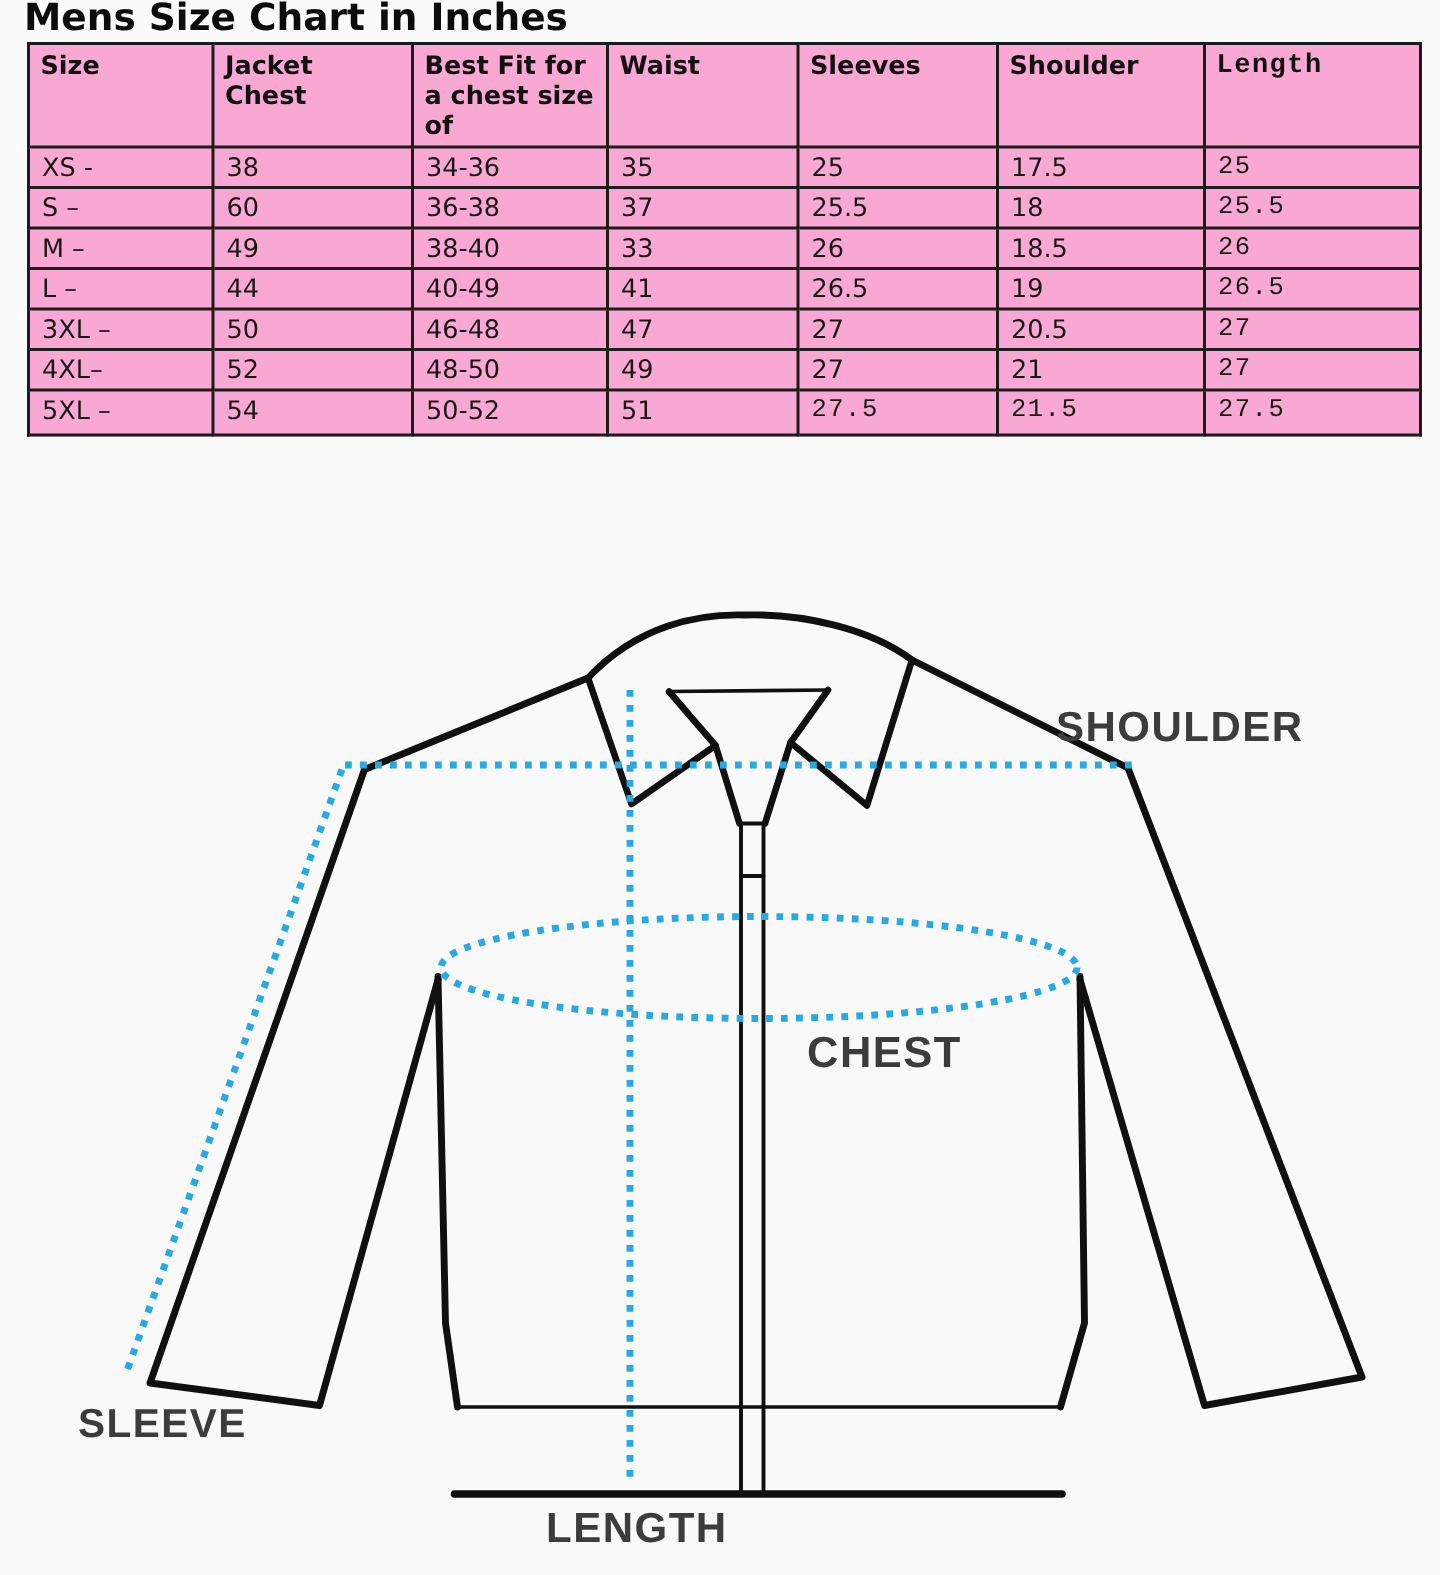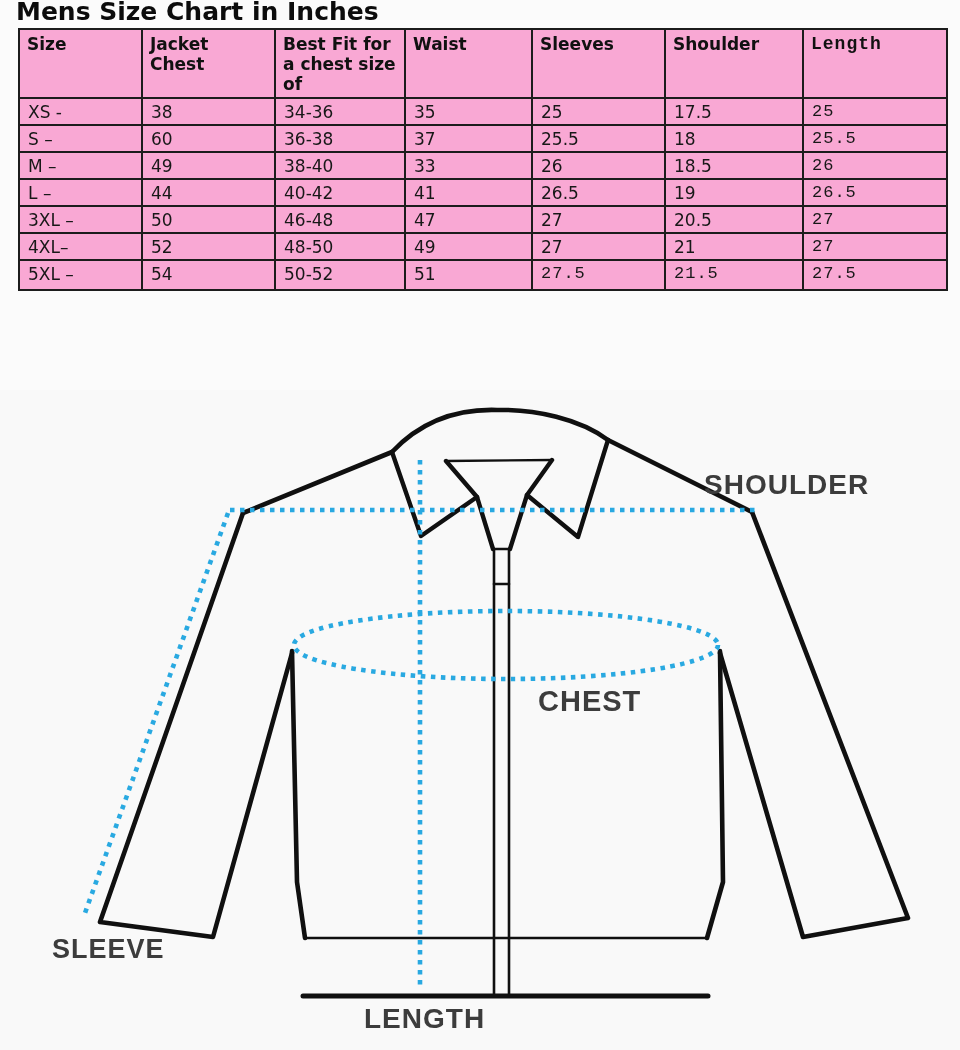--- a/index.html
+++ b/index.html
@@ -110,21 +110,21 @@
         <td>49</td>
         <td>38-40</td>
         <td>33</td>
         <td>26</td>
         <td>18.5</td>
         <td>26</td>
       </tr>
       <tr>
         <td>L –</td>
         <td>44</td>
-        <td>40-42</td>
+        <td>40-49</td>
         <td>41</td>
         <td>26.5</td>
         <td>19</td>
         <td>26.5</td>
       </tr>
       <tr>
         <td>3XL –</td>
         <td>50</td>
         <td>46-48</td>
         <td>47</td>

